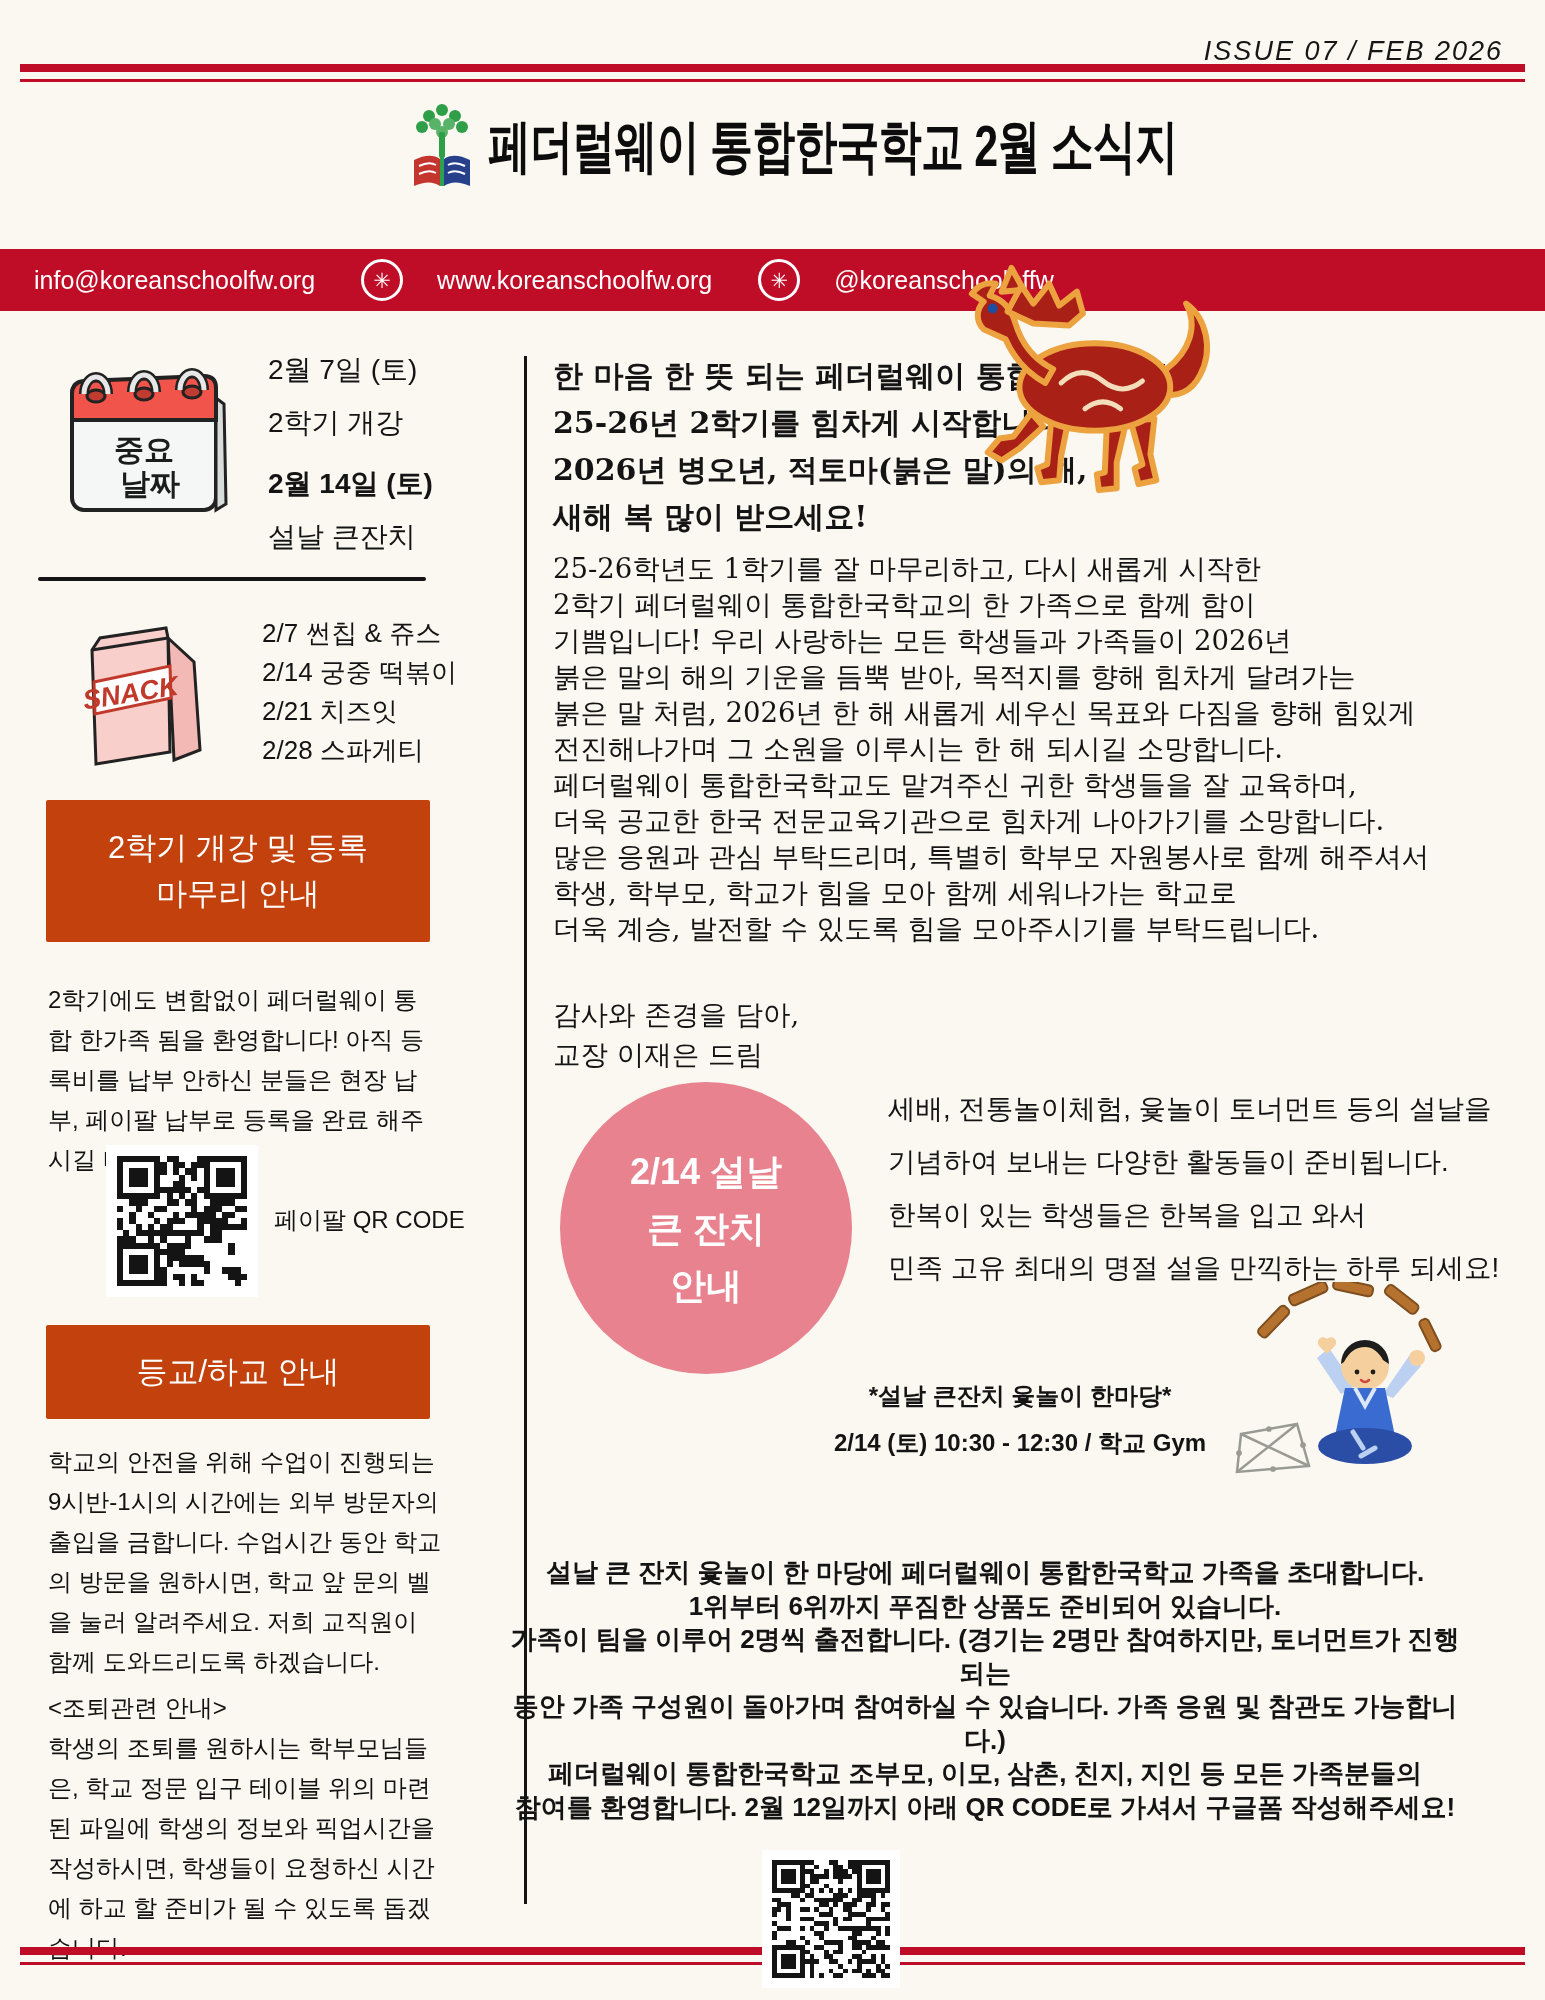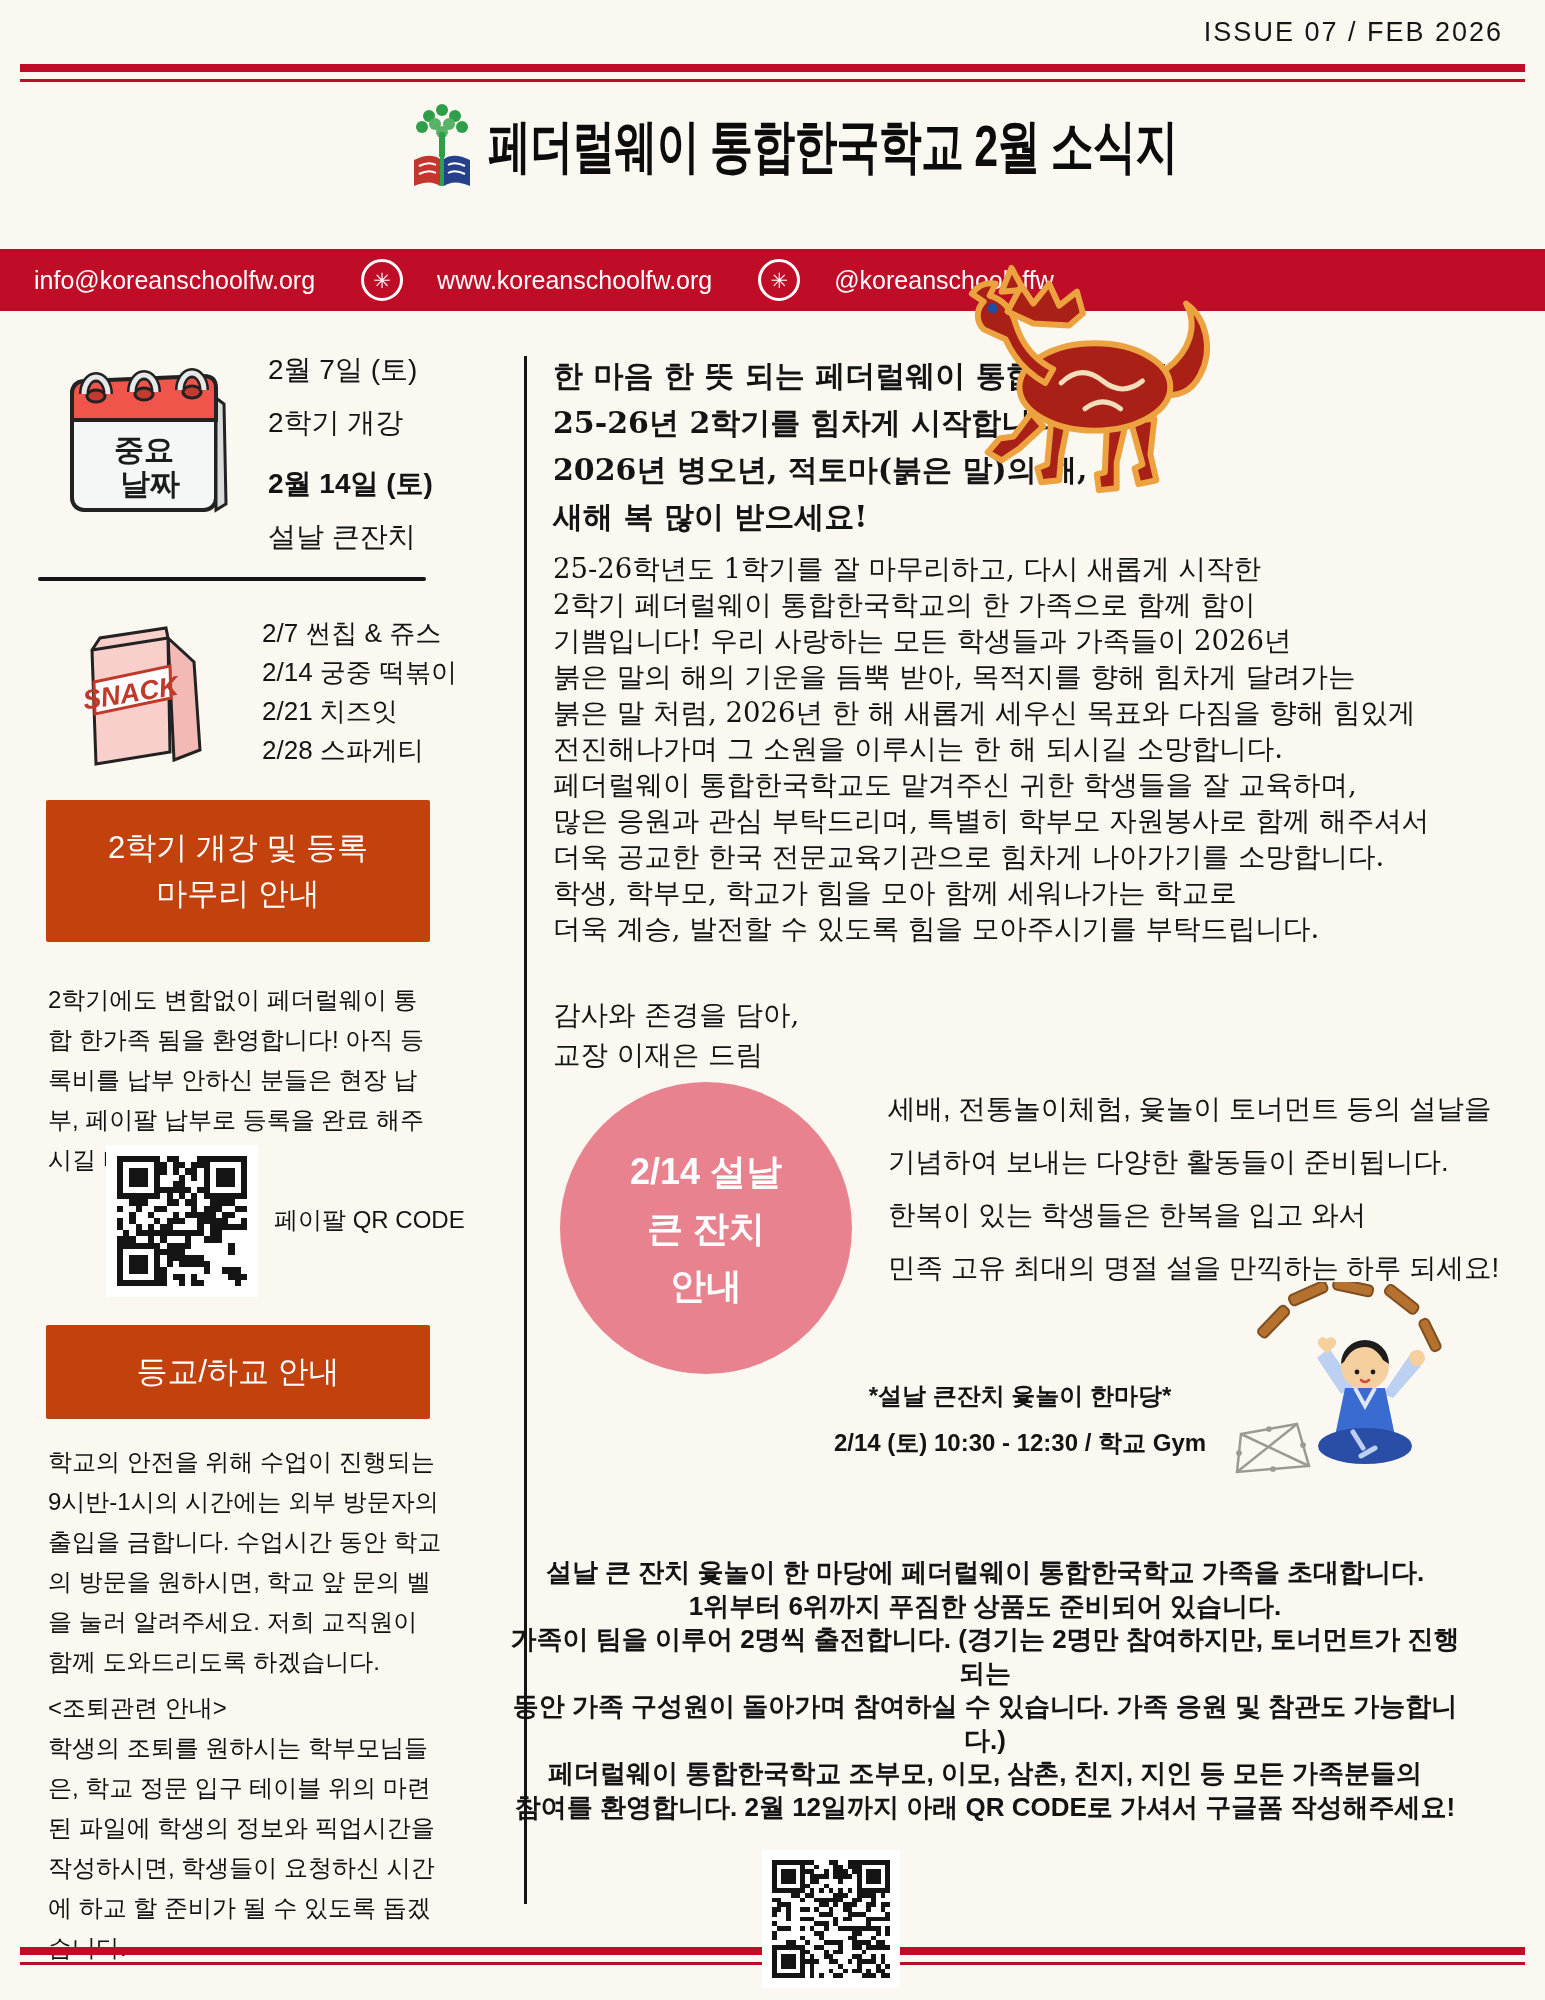--- a/index.html
+++ b/index.html
@@ -1,20 +1,20 @@
 <!DOCTYPE html>
 <html><head>
 <meta charset="utf-8">
 <style>
   html,body{margin:0;padding:0;}
   body{width:1545px;height:2000px;position:relative;overflow:hidden;
        background:#fbf8f1;font-family:"Liberation Sans",sans-serif;color:#141414;}
   .abs{position:absolute;}
   
-  .issue{top:17px;right:42px;font-size:27px;letter-spacing:2px;color:#161616;}
+  .issue{top:36px;right:42px;font-size:27px;letter-spacing:2px;color:#161616;font-style:italic;}
   .rule{left:20px;width:1505px;background:#bf0d28;}
   .rt1{top:64px;height:8px;} .rt2{top:79px;height:3px;}
   .rb1{top:1947px;height:8px;z-index:1;} .rb2{top:1962px;height:3px;z-index:1;}
   .logo{left:402px;top:100px;width:80px;height:92px;}
   .title{left:488px;top:103px;font-size:58px;font-weight:900;letter-spacing:-1px;
          line-height:86px;white-space:nowrap;transform:scaleX(.74);transform-origin:left center;color:#0c0c0c;}
   
   .cbar{left:0;top:249px;width:1545px;height:62px;background:#bf0d28;display:flex;
         align-items:center;color:#fff;font-size:25px;}
   .cbar .itm{white-space:nowrap;margin-left:34px;}
@@ -607,22 +607,22 @@
   <div>새해 복 많이 받으세요!</div>
 </div>
 <div class="abs letter-body">
   <div>25-26학년도 1학기를 잘 마무리하고, 다시 새롭게 시작한</div>
   <div>2학기 페더럴웨이 통합한국학교의 한 가족으로 함께 함이</div>
   <div>기쁨입니다!  우리 사랑하는 모든 학생들과 가족들이 2026년</div>
   <div>붉은 말의 해의 기운을  듬뿍 받아, 목적지를 향해 힘차게 달려가는</div>
   <div>붉은 말 처럼, 2026년 한 해  새롭게 세우신 목표와 다짐을 향해 힘있게</div>
   <div>전진해나가며  그 소원을 이루시는 한 해 되시길 소망합니다.</div>
   <div>페더럴웨이 통합한국학교도 맡겨주신 귀한 학생들을 잘 교육하며,</div>
+  <div>더욱 공교한 한국 전문교육기관으로 힘차게 나아가기를 소망합니다.</div>
   <div>많은 응원과 관심 부탁드리며, 특별히 학부모 자원봉사로 함께 해주셔서</div>
-  <div>더욱 공교한 한국 전문교육기관으로 힘차게 나아가기를 소망합니다.</div>
   <div>학생, 학부모, 학교가 힘을 모아 함께 세워나가는 학교로</div>
   <div>더욱 계승, 발전할 수 있도록 힘을 모아주시기를 부탁드립니다.</div>
 </div>
 <div class="abs letter-close">
   <div>감사와 존경을 담아,</div>
   <div>교장 이재은 드림</div>
 </div>
 
 <svg class="abs horse" viewBox="0 0 280 260">
   <g stroke="#eca23f" stroke-width="6" stroke-linejoin="round" stroke-linecap="round">

